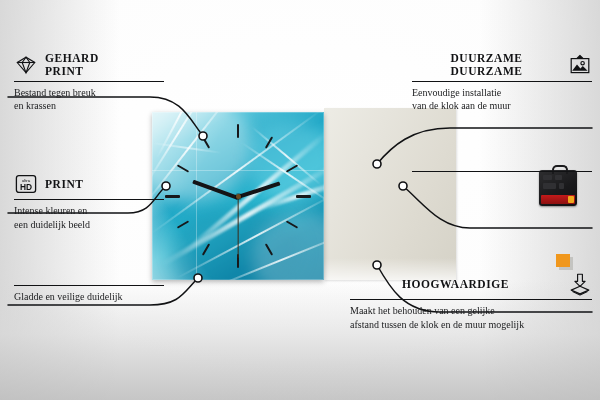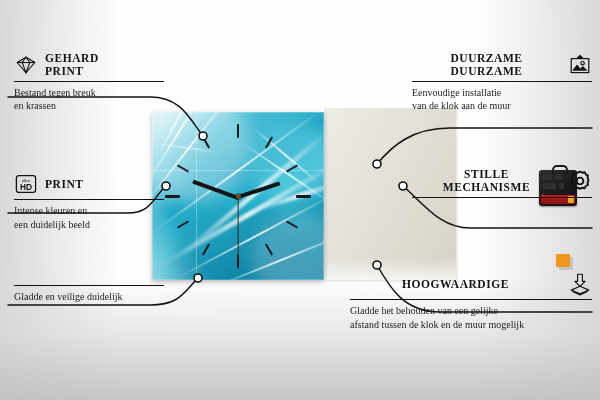--- a/index.html
+++ b/index.html
@@ -239,46 +239,34 @@
           <path d="M4.2 17.8 L9 11.4 L12.4 15.6 L14.8 12.9 L19.6 17.8 Z" fill="#111214" stroke="none"></path>
         </svg>
       </span>
     </div>
     <div class="rule"></div>
     <div class="desc">Eenvoudige installatie
 van de klok aan de muur</div>
   </div>
 
   <div class="callout right" style="right:8px;top:168px;width:180px;">
-    <div class="head">
-      <span class="titles" style="flex:1">
-        <span class="t" style="display:block">STILLE</span>
-        <span class="t" style="display:block">MECHANISME</span>
-      </span>
-      <span class="icon">
-        <svg viewBox="0 0 24 24" fill="none" stroke="#111214" stroke-width="1.9" stroke-linejoin="round">
-          <path d="M12 2.6 l2.3 1.1 2.4-.5 1.1 2.2 2.2 1.1 -.5 2.4 1.1 2.3 -1.1 2.3 .5 2.4 -2.2 1.1 -1.1 2.2 -2.4-.5 -2.3 1.1 -2.3-1.1 -2.4 .5 -1.1-2.2 -2.2-1.1 .5-2.4 -1.1-2.3 1.1-2.3 -.5-2.4 2.2-1.1 1.1-2.2 2.4 .5 Z"></path>
-          <circle cx="12" cy="12" r="3.4"></circle>
-        </svg>
-      </span>
-    </div>
     <div class="rule"></div>
   </div>
 
   <div class="callout right" style="right:8px;top:272px;width:242px;">
     <div class="head">
       <span class="titles" style="flex:1">
         <span class="t" style="display:block">HOOGWAARDIGE</span>
       </span>
       <span class="icon">
         <svg viewBox="0 0 24 24" fill="none" stroke="#111214" stroke-width="1.15" stroke-linejoin="round">
           <path d="M9.6 2.2 h4.8 v7.1 h2.7 L12 14.4 L6.9 9.3 h2.7 Z"></path>
           <path d="M12 14.2 L3.2 18.1 L12 21.9 L20.8 18.1 Z"></path>
           <path d="M4.6 19.6 L12 23 L19.4 19.6"></path>
         </svg>
       </span>
     </div>
     <div class="rule"></div>
-    <div class="desc">Gladde het behouden van een gelijke
+    <div class="desc">Maakt het behouden van een gelijke
 afstand tussen de klok en de muur mogelijk</div>
   </div>
 
 </div>
 
 </body></html>

